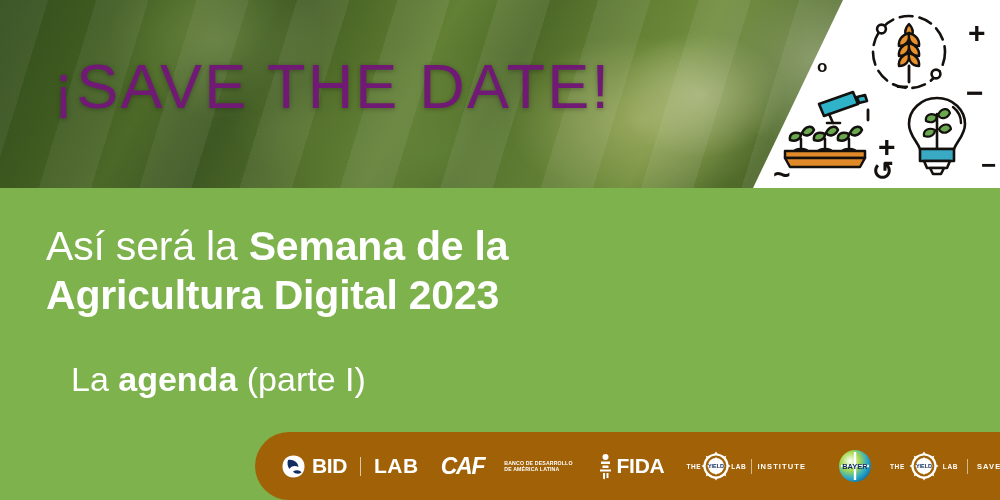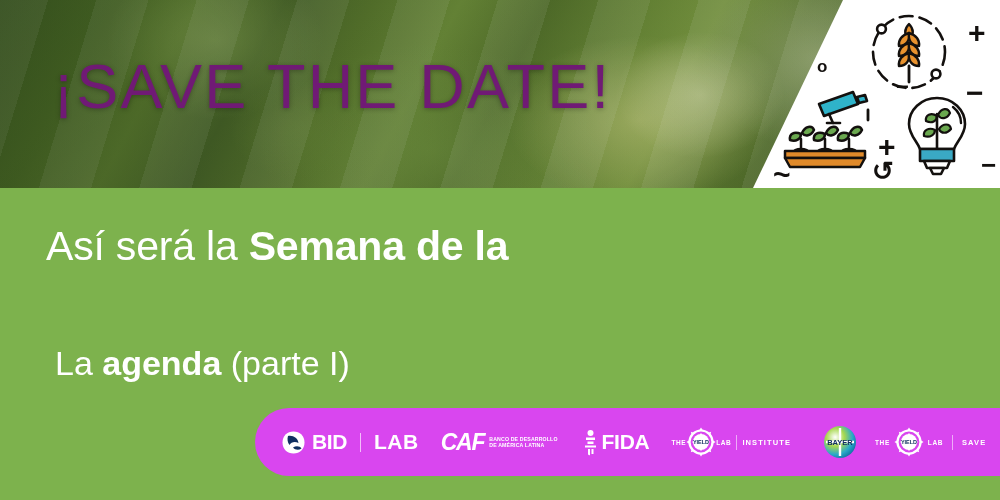--- a/index.html
+++ b/index.html
@@ -118,36 +118,36 @@
     font-size: 41px;
     line-height: 49px;
     font-weight: 300;
     letter-spacing: -0.2px;
   }
   .headline b { font-weight: 700; }
   .subline {
     position: absolute;
     left: 55px;
     top: 342px;
-    margin: 0;
+    margin: 16px;
     color: #ffffff;
     font-size: 34px;
     line-height: 42px;
     font-weight: 300;
   }
   .subline b { font-weight: 700; }
 
   
   .logobar {
     position: absolute;
     left: 255px;
-    top: 408px;
+    top: 432px;
     width: 745px;
     height: 68px;
-    background: #d946ef;
+    background: #a16207;
     border-top-left-radius: 40px;
     border-bottom-left-radius: 40px;
     display: flex;
     align-items: center;
     gap: 0px;
   }
   .logo {
     display: flex;
     align-items: center;
     color: #ffffff;
@@ -162,21 +162,21 @@
   .bid-sep {
     width: 1px; height: 19px;
     background: rgba(255,255,255,.65);
     margin: 0 7px;
   }
   .lab-word {
     font-size: 21px;
     font-weight: 700;
     letter-spacing: 0.5px;
   }
-  .logo-caf { margin-left: 22px; gap: 5px; }
+  .logo-caf { margin-left: 22px; gap: 20px; }
   .caf-word {
     font-size: 23px;
     font-weight: 800;
     font-style: italic;
     letter-spacing: -1.2px;
   }
   .caf-sub {
     font-size: 5.2px;
     font-weight: 700;
     line-height: 6.4px;
@@ -287,20 +287,21 @@
     <span class="sym" style="left:18px; top:160px; font-size:30px;">~</span>
     <span class="sym" style="left:62px; top:58px; font-size:17px;">o</span>
     <span class="sym" style="left:117px; top:158px; font-size:26px; transform:scaleX(-1);">↻</span>
     <span class="sym" style="left:226px; top:152px; font-size:26px;">−</span>
   </div>
 
   <div class="body-green"></div>
 
   <h2 class="headline">
     <span>Así será la </span><b>Semana de la</b><br>
+    <b>Agricultura Digital 2023</b>
   </h2>
 
   <p class="subline">
     <span>La </span><b>agenda</b><span> (parte I)</span>
   </p>
 
   <div class="logobar">
 
     <div class="logo logo-bid">
       <svg width="25" height="25" viewBox="0 0 25 25">

